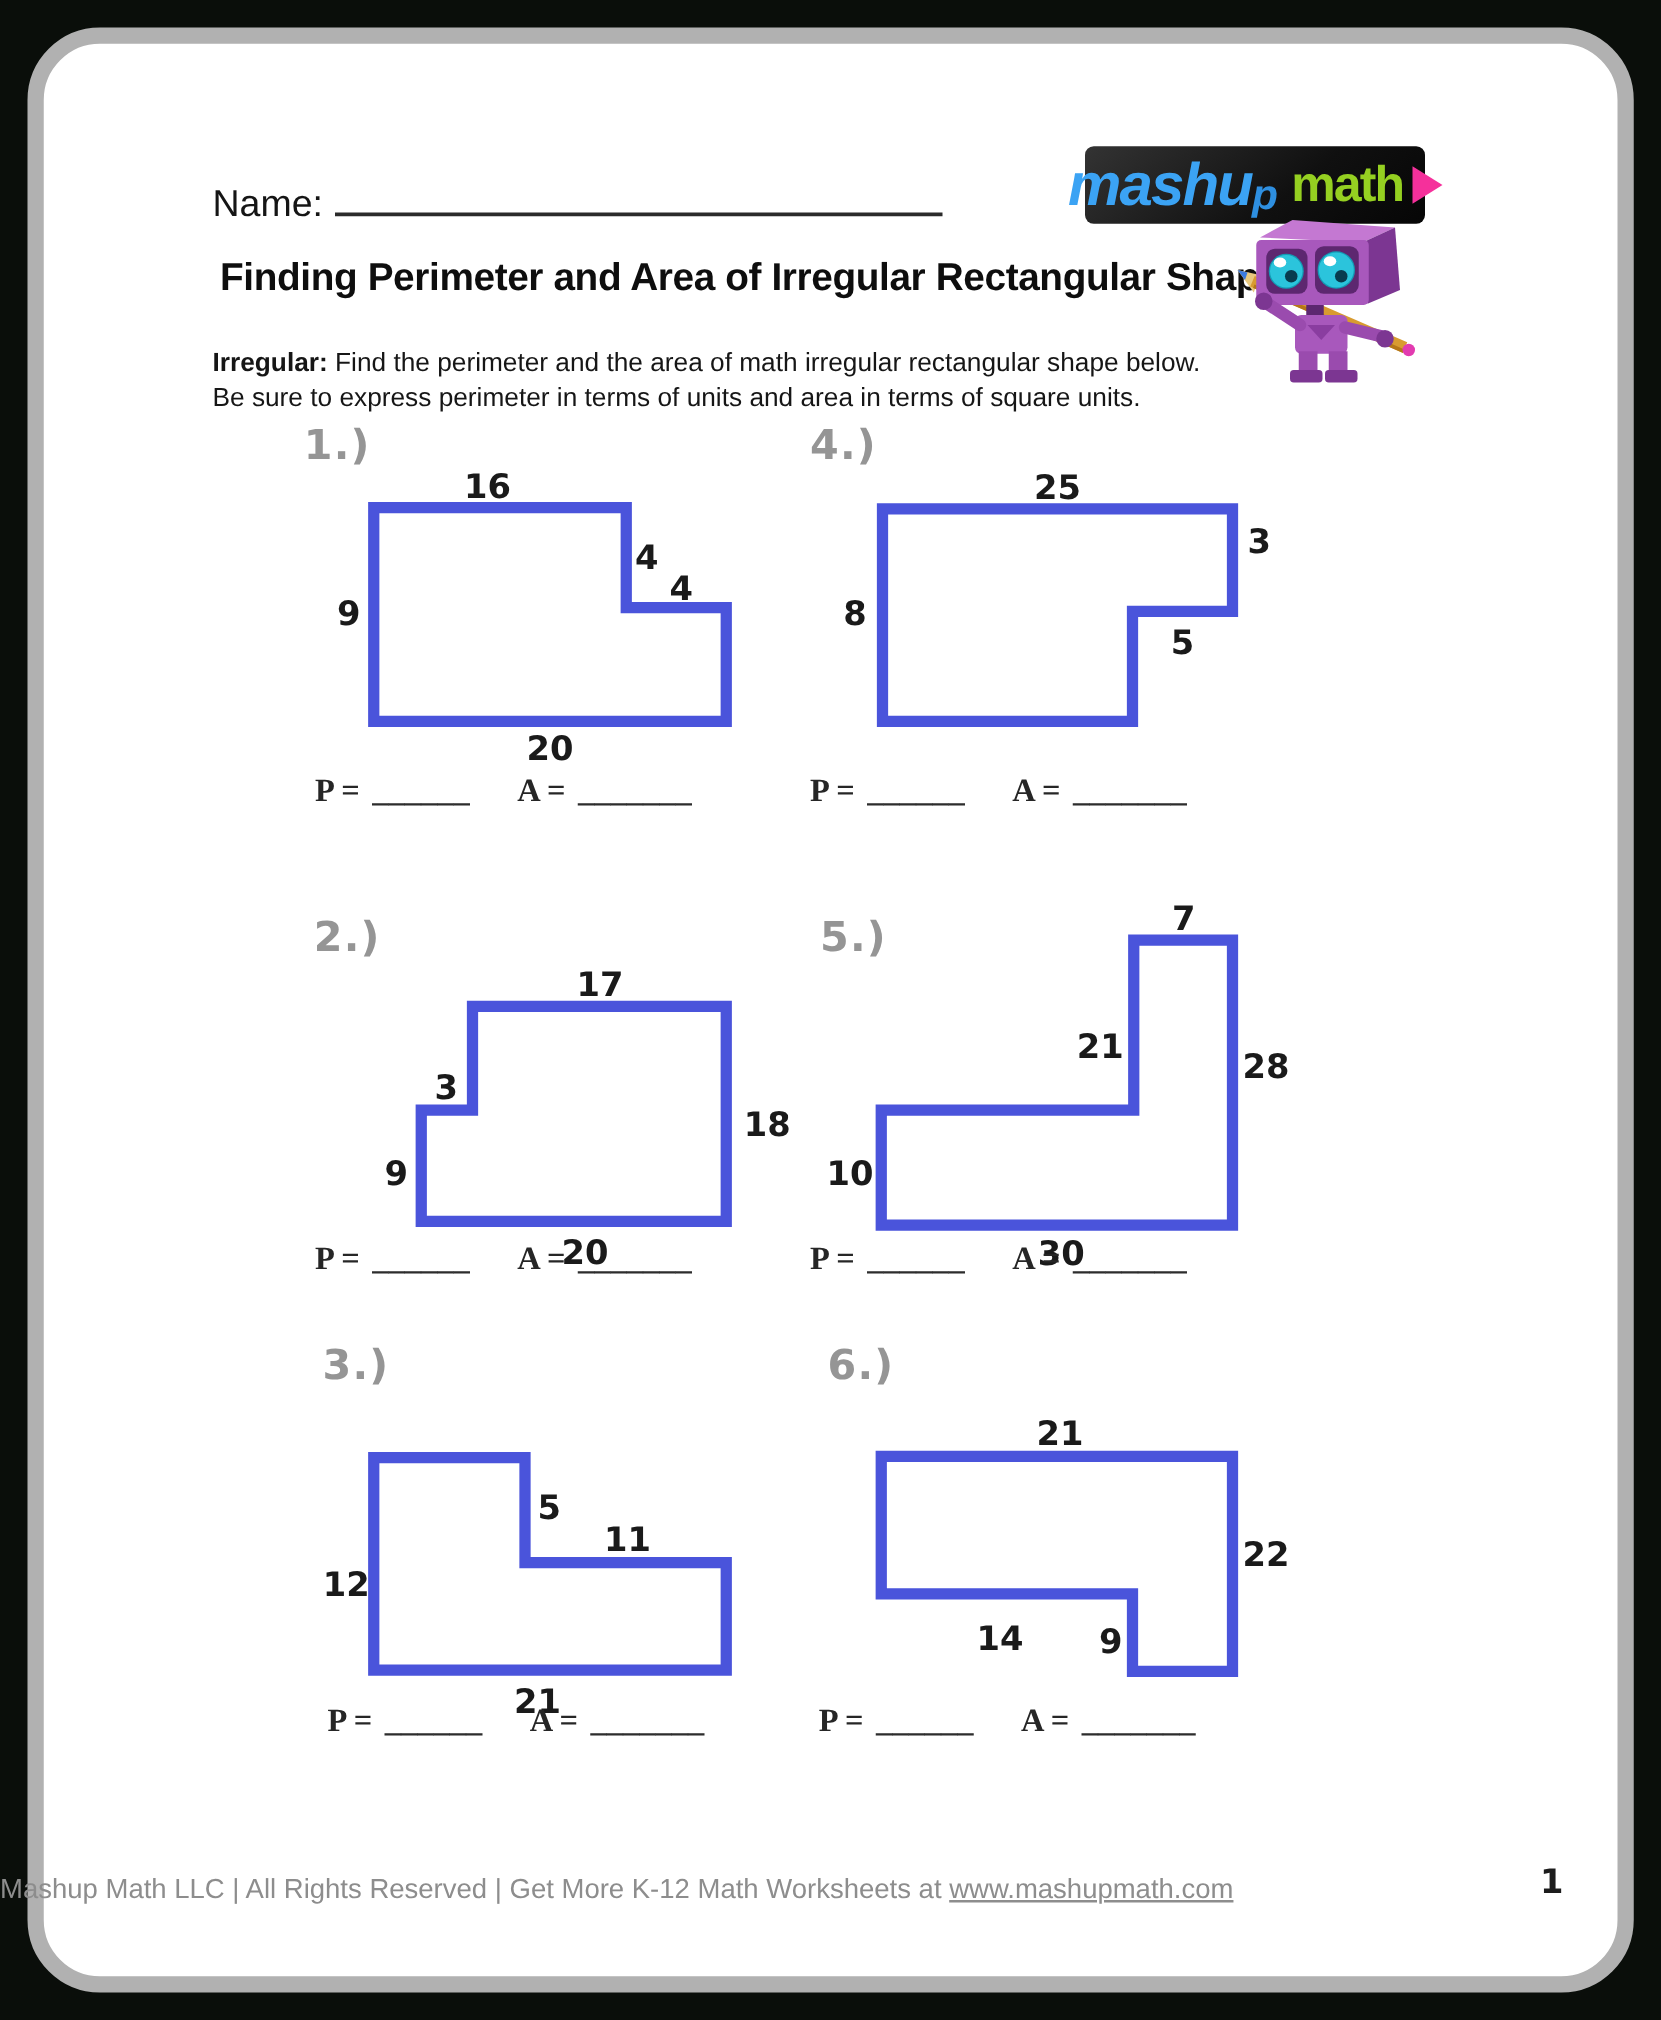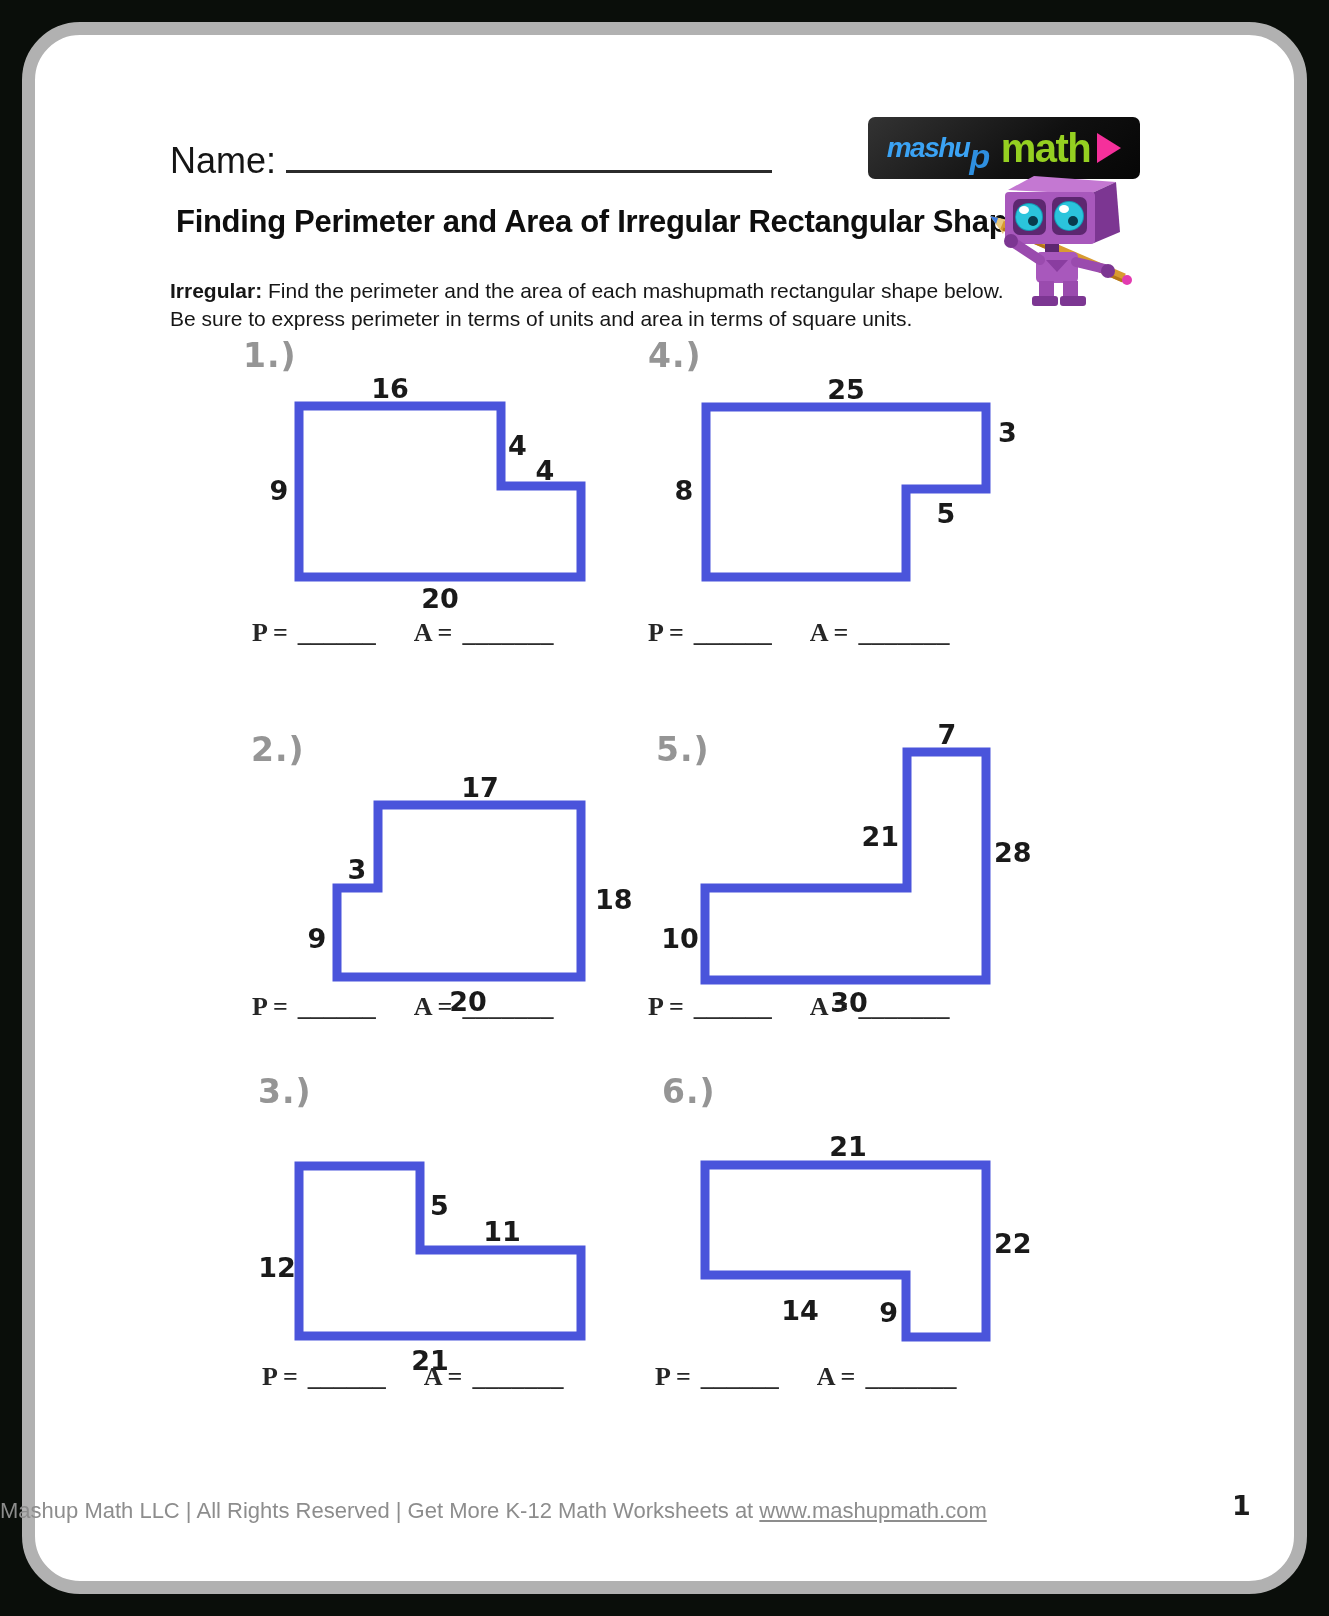--- a/index.html
+++ b/index.html
@@ -10,37 +10,37 @@
     overflow:hidden;
   }
   .card{
     position:absolute;left:22px;top:22px;width:1285px;height:1572px;
     box-sizing:border-box;background:#ffffff;
     border:13px solid #B1B1B1;border-radius:58px;z-index:0;
   }
   .layer{position:absolute;inset:0;z-index:1;}
 
   
-  .name-row{position:absolute;left:170px;top:140px;font-size:36px;color:#151515;}
+  .name-row{position:absolute;left:170px;top:140px;font-size:30px;color:#151515;}
   .name-line{display:inline-block;width:486px;border-bottom:3px solid #2b2b2b;height:30px;margin-left:10px;}
   .title{
     position:absolute;left:176px;top:204px;margin:0;
     font-size:31px;font-weight:800;letter-spacing:-0.3px;color:#0e0e0e;
     font-family:"Liberation Sans",sans-serif;white-space:nowrap;
   }
   .directions{position:absolute;left:170px;top:277px;font-size:21px;color:#161616;line-height:28px;}
   .directions b{font-weight:700;}
 
   
   .logo{
     position:absolute;left:868px;top:117px;width:272px;height:62px;
     background:linear-gradient(140deg,#333333 0%,#101010 60%,#060606 100%);
     border-radius:7px;display:flex;align-items:center;justify-content:center;
   }
-  .logo .w1{color:#3BA3F4;font-weight:800;font-style:italic;font-size:28px;letter-spacing:-1.5px;}
+  .logo .w1{color:#3BA3F4;font-weight:800;font-style:italic;font-size:48px;letter-spacing:-1.5px;}
   .logo .w1p{color:#2E8FE0;font-weight:800;font-style:italic;font-size:34px;display:inline-block;transform:translateY(8px);letter-spacing:-1.5px;}
   .logo .w2{color:#95D021;font-weight:700;font-size:40px;letter-spacing:-1.5px;margin-left:12px;}
   .logo .play{width:0;height:0;border-top:15px solid transparent;border-bottom:15px solid transparent;border-left:24px solid #F5309B;margin-left:7px;}
 
   .robot{position:absolute;left:988px;top:172px;z-index:3;}
 
   
   .pnum{
     position:absolute;font-family:"DejaVu Sans",sans-serif;
     font-size:33px;font-weight:700;color:#959595;letter-spacing:1px;
@@ -121,21 +121,21 @@
 
     <rect x="51" y="109" width="15" height="17" fill="#9A4BAE"></rect>
     <rect x="75" y="109" width="15" height="17" fill="#9A4BAE"></rect>
     <rect x="44" y="124" width="26" height="10" rx="3" fill="#7C3692"></rect>
     <rect x="72" y="124" width="26" height="10" rx="3" fill="#7C3692"></rect>
   </svg>
 
   <h1 class="title">Finding Perimeter and Area of Irregular Rectangular Shapes</h1>
 
   <div class="directions">
-    <div><b>Irregular:</b><span> Find the perimeter and the area of each mashupmath rectangular shape below.</span></div>
+    <div><b>Irregular:</b><span> Find the perimeter and the area of math irregular rectangular shape below.</span></div>
     <div>Be sure to express perimeter in terms of units and area in terms of square units.</div>
   </div>
 
   <div class="pnum" style="left:243px;top:336px;">1.)</div>
   <svg class="shape" style="left:250px;top:370px;" width="370" height="250" viewBox="0 0 370 250">
     <polygon points="49,36 251,36 251,116 331,116 331,207 49,207"></polygon>
     <text x="140" y="28" text-anchor="middle">16</text>
     <text x="258" y="85" text-anchor="start">4</text>
     <text x="295" y="110" text-anchor="middle">4</text>
     <text x="29" y="130" text-anchor="middle">9</text>

